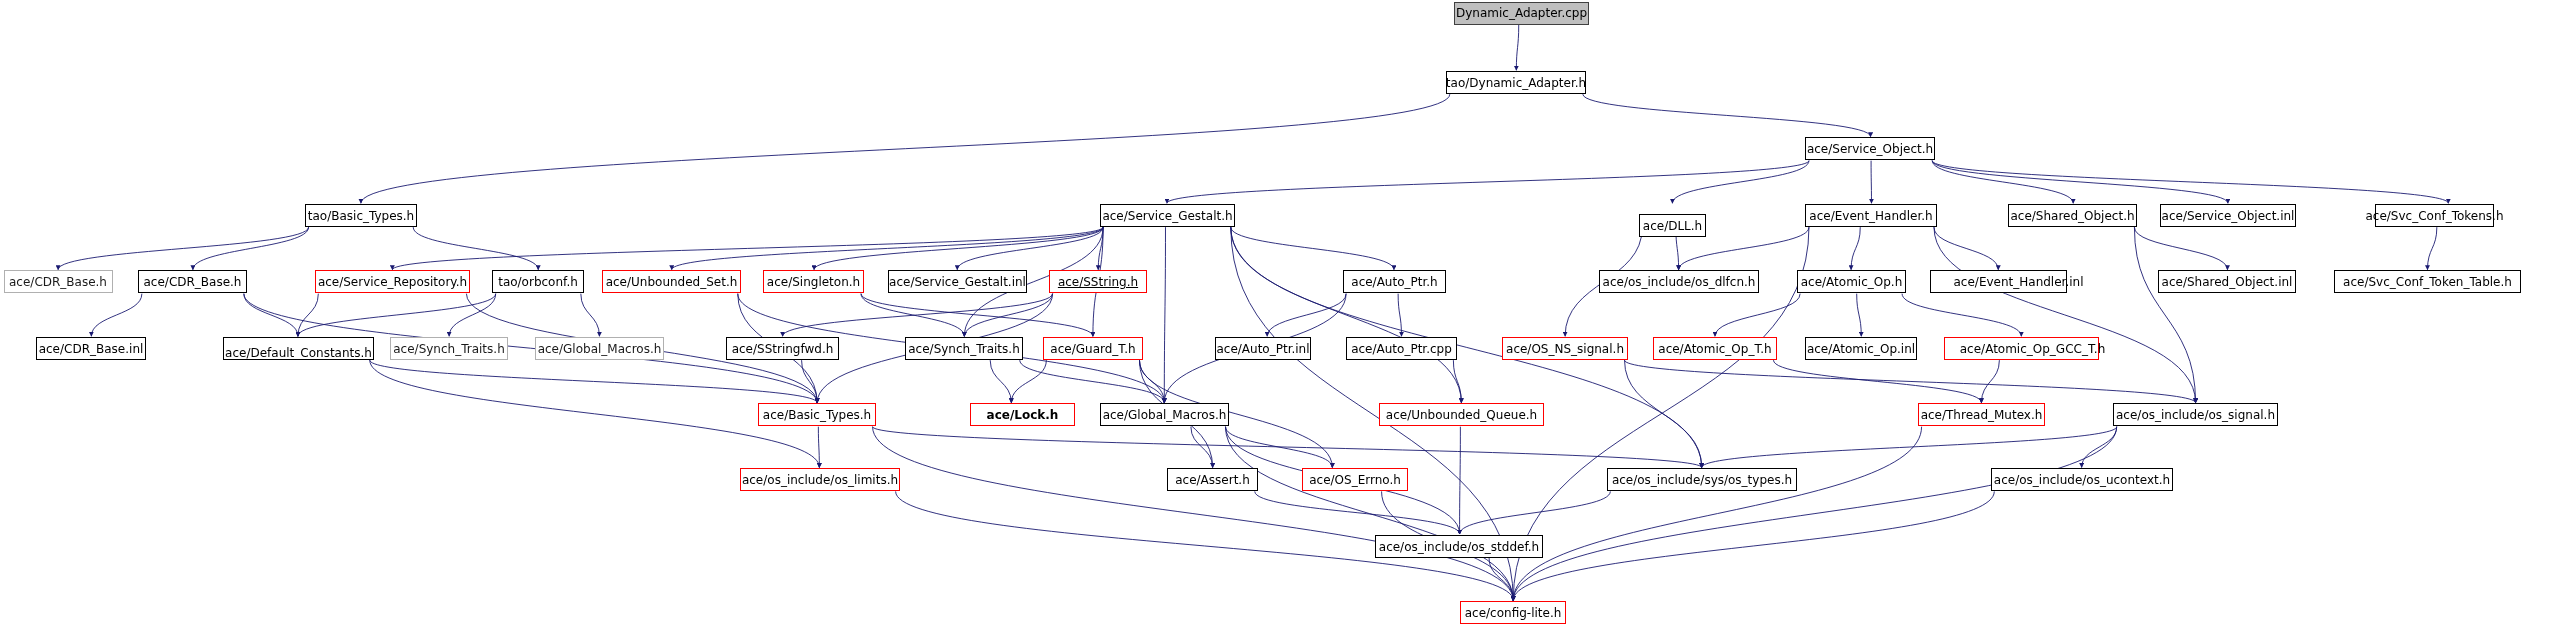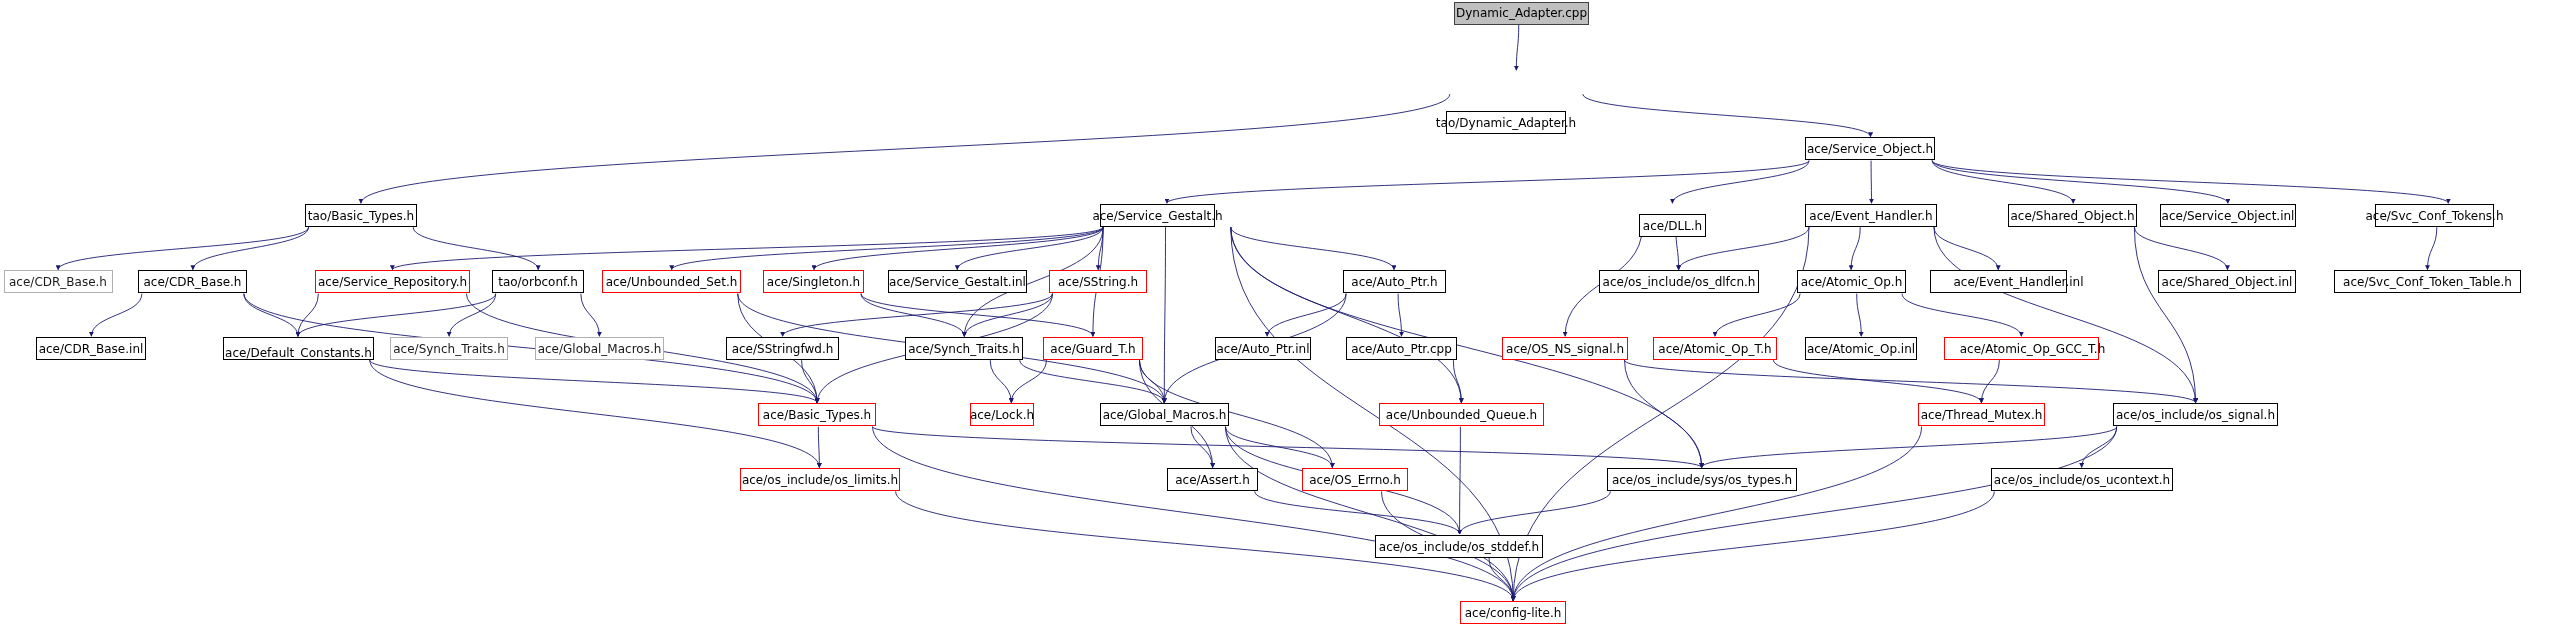--- a/index.html
+++ b/index.html
@@ -139,30 +139,30 @@
         <path d="M 1558,554 C 1558,615.5 1706.5,615.5 1706.5,677" stroke="#191970" stroke-width="1" fill="none" marker-end="url(#arrow)"></path>
         <path d="M 1816,554 C 1816,578 1646,578 1646,602" stroke="#191970" stroke-width="1" fill="none" marker-end="url(#arrow)"></path>
         <path d="M 2249,554 C 2249,615.5 1706.5,615.5 1706.5,677" stroke="#191970" stroke-width="1" fill="none" marker-end="url(#arrow)"></path>
         <path d="M 1679.275,629 C 1679.275,653 1706.5,653 1706.5,677" stroke="#191970" stroke-width="1" fill="none" marker-end="url(#arrow)"></path>
       </g>
   </svg>
   <div id="node-layer">
       <div class="node root" style="left: 1454px; top: 1.8px; width: 135px;">
         <span>Dynamic_Adapter.cpp</span>
       </div>
-      <div class="node" style="left: 1446px; top: 71px; width: 120px; margin-top: 40px;">
+      <div class="node" style="left: 1446px; top: 71px; width: 140px;">
         <span>tao/Dynamic_Adapter.h</span>
       </div>
       <div class="node" style="left: 1805px; top: 137px; width: 130px; text-align: center;">
         <span>ace/Service_Object.h</span>
       </div>
       <div class="node" style="left: 305px; top: 204px; width: 112px;">
         <span>tao/Basic_Types.h</span>
       </div>
-      <div class="node" style="left: 1100px; top: 204px; width: 115px;">
+      <div class="node" style="left: 1100px; top: 204px; width: 135px;">
         <span>ace/Service_Gestalt.h</span>
       </div>
       <div class="node" style="left: 1639px; top: 204px; width: 67px; margin-top: 10px;">
         <span>ace/DLL.h</span>
       </div>
       <div class="node" style="left: 1805px; top: 204px; width: 132px;">
         <span>ace/Event_Handler.h</span>
       </div>
       <div class="node" style="left: 2008px; top: 204px; width: 129px;">
         <span>ace/Shared_Object.h</span>
@@ -187,21 +187,21 @@
       </div>
       <div class="node red" style="left: 602px; top: 270px; width: 139px;">
         <span>ace/Unbounded_Set.h</span>
       </div>
       <div class="node red" style="left: 763px; top: 270px; width: 101px;">
         <span>ace/Singleton.h</span>
       </div>
       <div class="node" style="left: 888px; top: 270px; width: 139px;">
         <span>ace/Service_Gestalt.inl</span>
       </div>
-      <div class="node red" style="left: 1049px; top: 270px; width: 98px;">
+      <div class="node red" style="left: 1049px; top: 270px; width: 98px; text-decoration: underline;">
         <span>ace/SString.h</span>
       </div>
       <div class="node" style="left: 1343px; top: 270px; width: 103px;">
         <span>ace/Auto_Ptr.h</span>
       </div>
       <div class="node" style="left: 1599px; top: 270px; width: 160px;">
         <span>ace/os_include/os_dlfcn.h</span>
       </div>
       <div class="node" style="left: 1797px; top: 270px; width: 109px;">
         <span>ace/Atomic_Op.h</span>
@@ -250,21 +250,21 @@
       </div>
       <div class="node" style="left: 1805px; top: 337px; width: 112px;">
         <span>ace/Atomic_Op.inl</span>
       </div>
       <div class="node red" style="left: 1944px; top: 337px; width: 155px; padding-left: 22px;">
         <span>ace/Atomic_Op_GCC_T.h</span>
       </div>
       <div class="node red" style="left: 758px; top: 403px; width: 118px;">
         <span>ace/Basic_Types.h</span>
       </div>
-      <div class="node red" style="left: 970px; top: 403px; width: 64px;">
+      <div class="node red" style="left: 970px; top: 403px; width: 105px; font-weight: bold;">
         <span>ace/Lock.h</span>
       </div>
       <div class="node" style="left: 1100px; top: 403px; width: 129px;">
         <span>ace/Global_Macros.h</span>
       </div>
       <div class="node red" style="left: 1379px; top: 403px; width: 165px;">
         <span>ace/Unbounded_Queue.h</span>
       </div>
       <div class="node red" style="left: 1918px; top: 403px; width: 127px;">
         <span>ace/Thread_Mutex.h</span>

